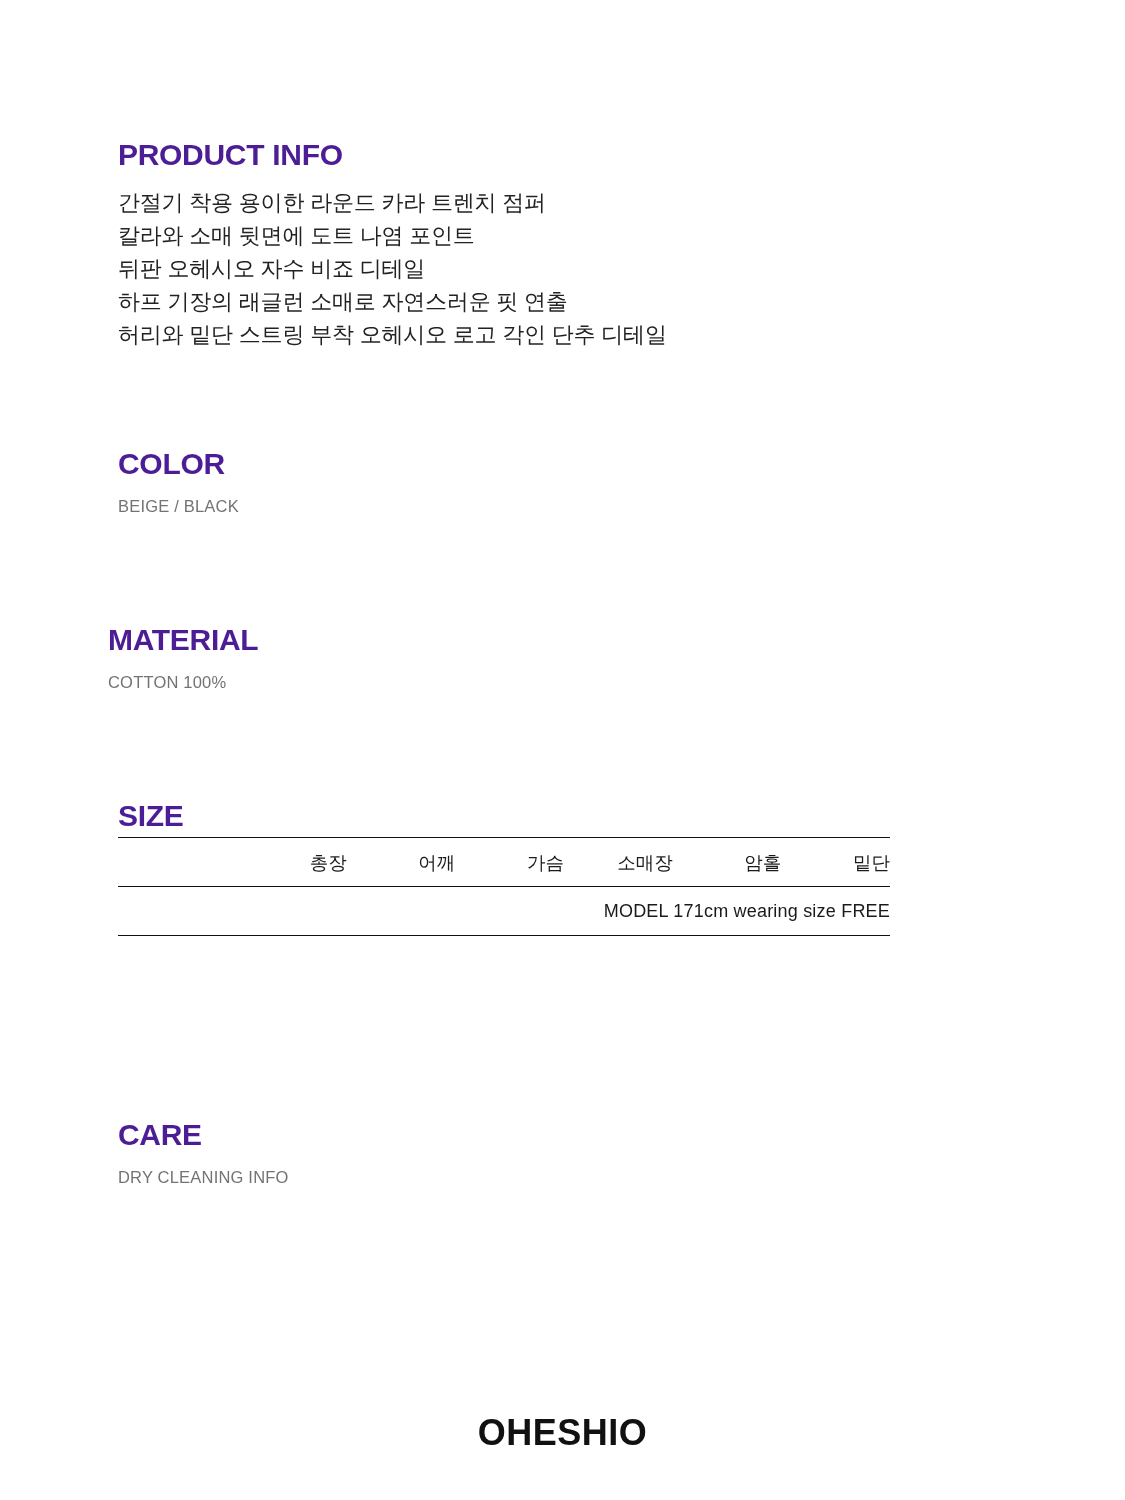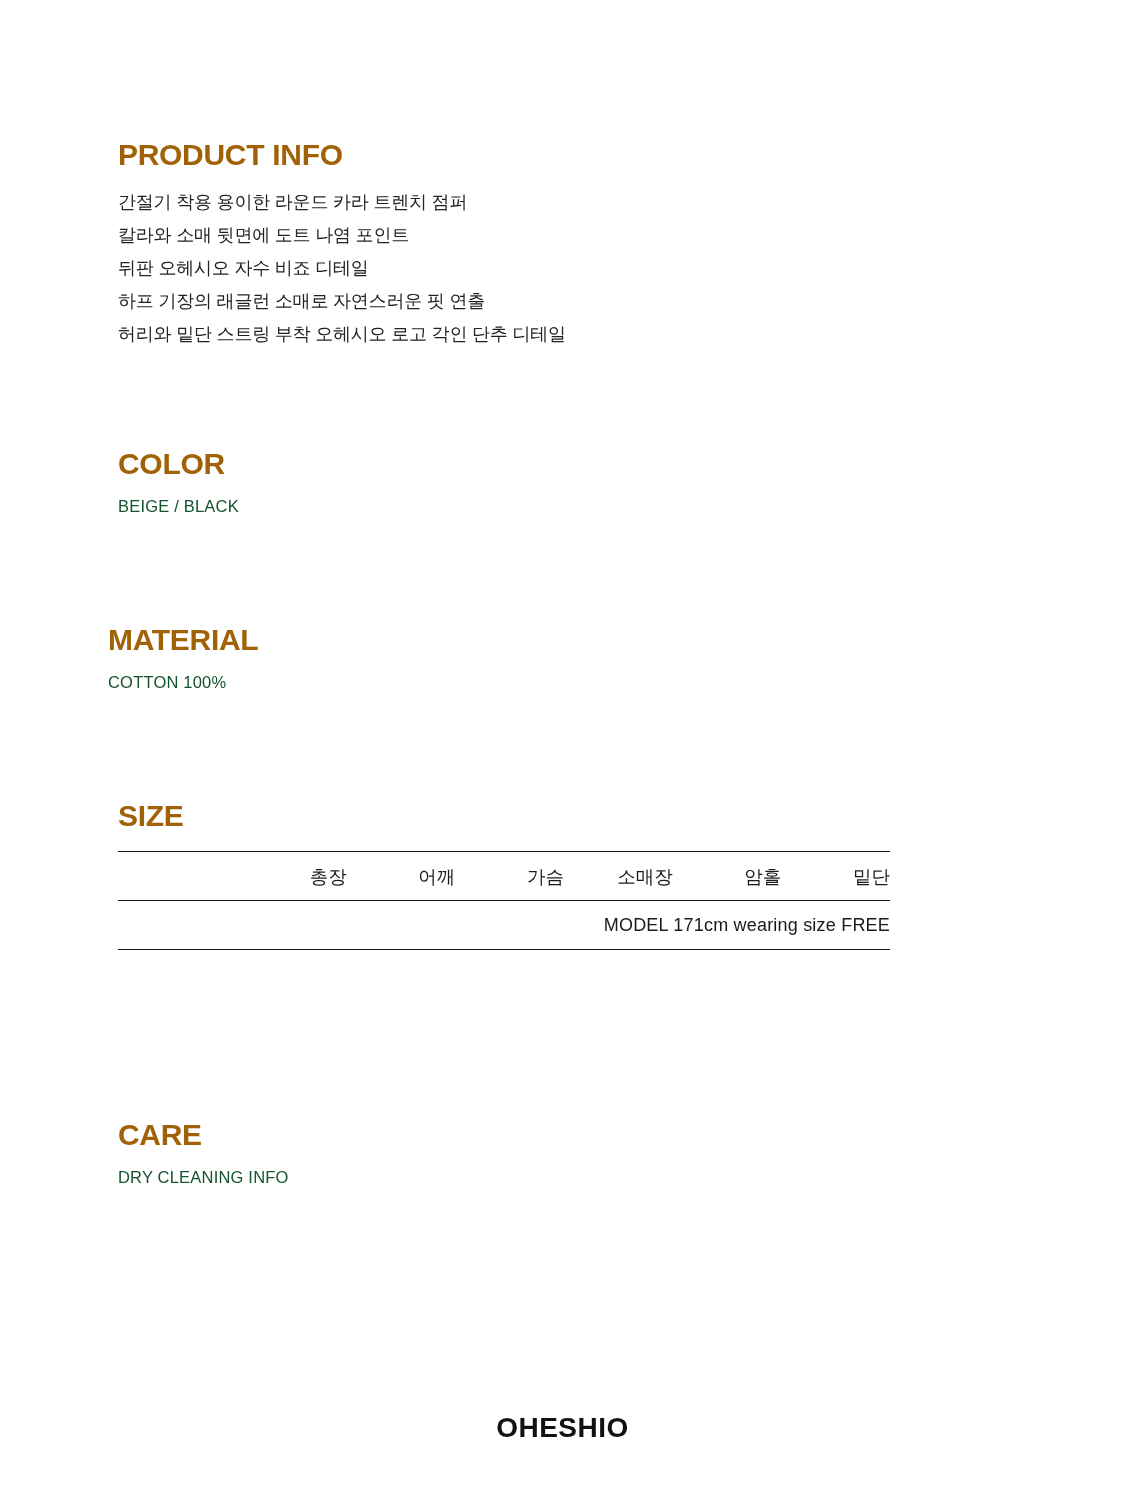--- a/index.html
+++ b/index.html
@@ -19,34 +19,34 @@
     position: absolute;
     left: 0;
     top: 0;
     width: 1125px;
     height: 1500px;
   }
   .section-title {
     font-size: 30px;
     font-weight: 700;
     letter-spacing: -0.3px;
-    color: #a16207;
+    color: #4c1d95;
     margin: 0;
   }
   .body-line {
-    font-size: 18px;
+    font-size: 22px;
     font-weight: 400;
     color: #222222;
     line-height: 33px;
     letter-spacing: -0.2px;
   }
   .mono-line {
     font-size: 16.5px;
     font-weight: 400;
-    color: #14532d;
+    color: #737373;
     letter-spacing: 0.2px;
   }
 
   
   #product-info {
     position: absolute;
     left: 118px;
     top: 138px;
   }
   #product-info .section-title { margin-bottom: 14px; }
@@ -66,21 +66,21 @@
     top: 623px;
   }
   #material-section .section-title { margin-bottom: 16px; }
 
   
   #size-section {
     position: absolute;
     left: 118px;
     top: 799px;
   }
-  #size-section .section-title { margin-bottom: 18px; }
+  #size-section .section-title { margin-bottom: 4px; }
 
   table.size-table {
     border-collapse: collapse;
     width: 772px;
     table-layout: fixed;
   }
   table.size-table th,
   table.size-table td {
     text-align: right;
     font-weight: 400;
@@ -120,21 +120,21 @@
   }
   #care-section .section-title { margin-bottom: 16px; }
 
   
   #brand-logo {
     position: absolute;
     left: 0;
     top: 1412px;
     width: 1125px;
     text-align: center;
-    font-size: 28px;
+    font-size: 36px;
     font-weight: 700;
     letter-spacing: 0.5px;
     color: #111;
   }
 </style>
 </head>
 <body>
 
 <div class="page">
 

